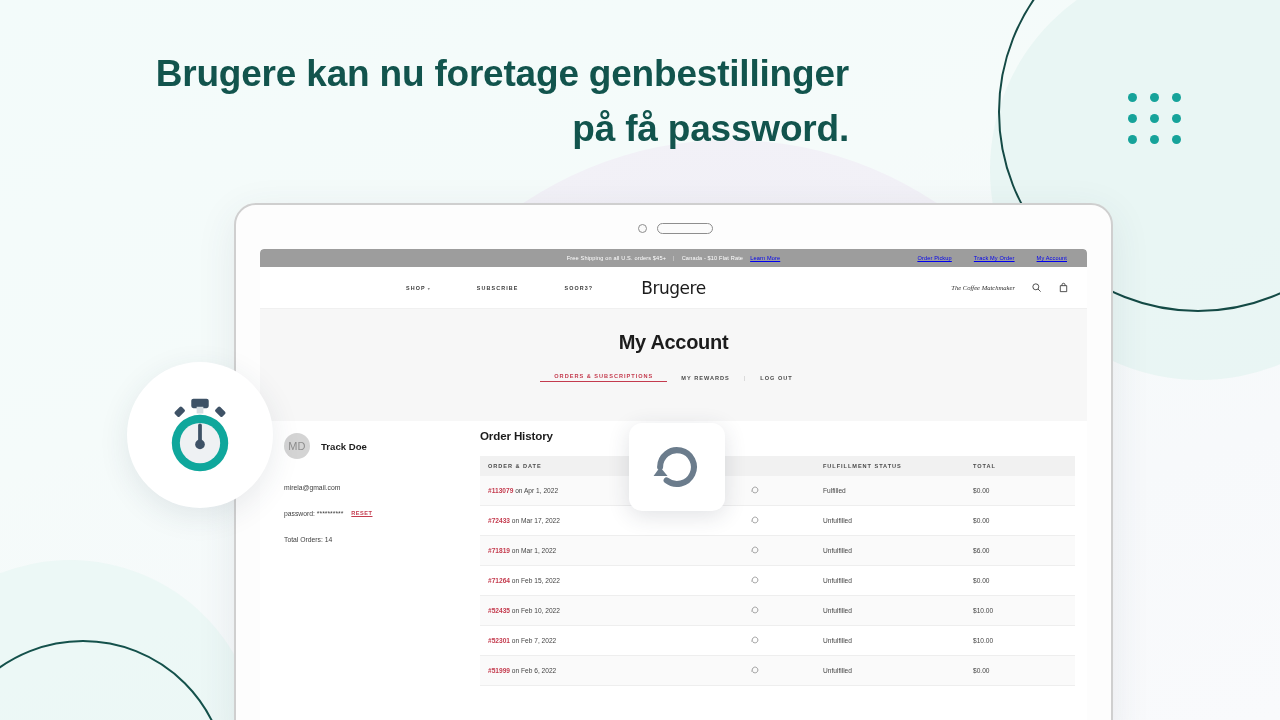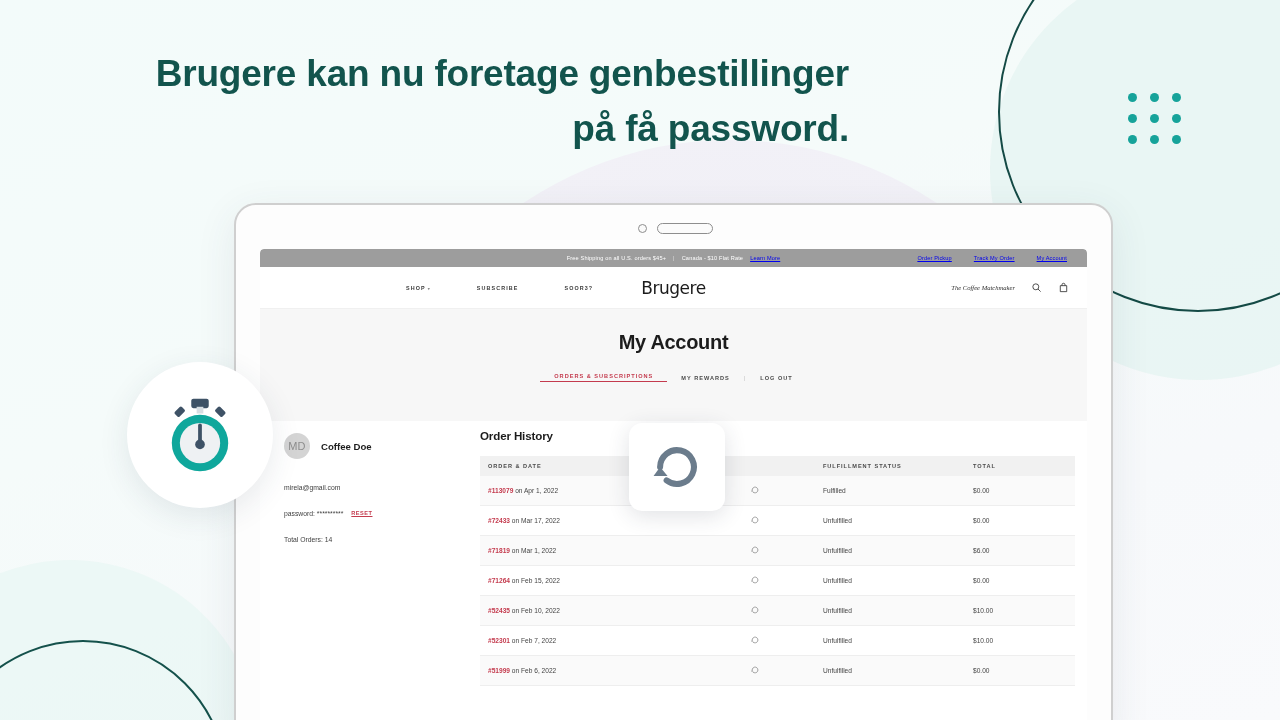--- a/index.html
+++ b/index.html
@@ -289,21 +289,21 @@
         <a href="#" class="tab">MY REWARDS</a>
         <span class="tab-div">|</span>
         <a href="#" class="tab">LOG OUT</a>
       </div>
 
       <div class="content">
 
         <aside class="profile">
           <div class="profile-head">
             <div class="avatar">MD</div>
-            <div class="uname">Coffee Doe</div>
+            <div class="uname">Track Doe</div>
           </div>
           <div class="meta">
             <div class="row">
               <span>mirela@gmail.com</span>
             </div>
             <div class="row">
               <span>password: **********</span>
               <a href="#" class="reset">RESET</a>
             </div>
             <div class="row">

